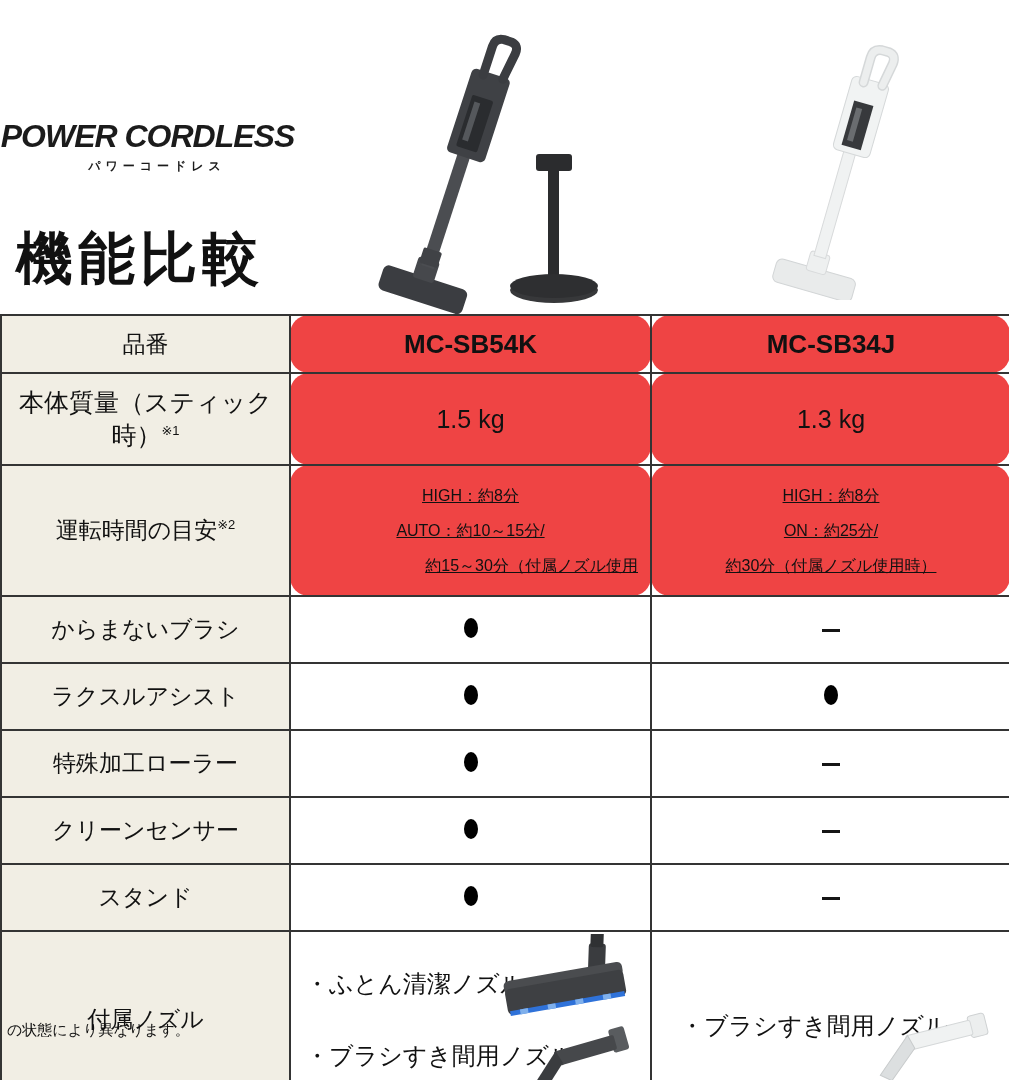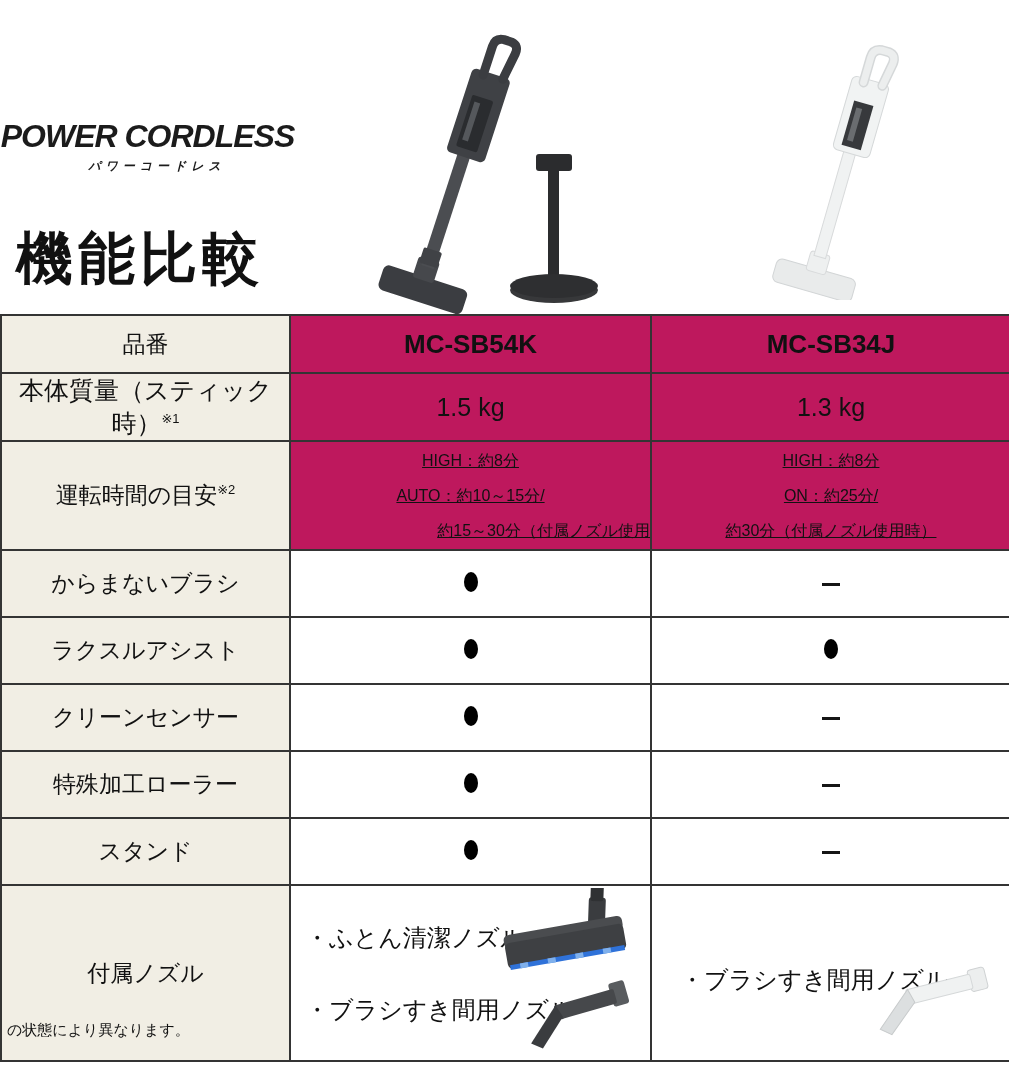--- a/index.html
+++ b/index.html
@@ -4,38 +4,38 @@
 <style>
   * { margin:0; padding:0; box-sizing:border-box; }
   html,body { width:1009px; height:1080px; background:#ffffff; overflow:hidden;
               font-family:"Liberation Sans","DejaVu Sans",sans-serif; color:#111; }
   .page { position:relative; width:1009px; height:1080px; background:#fff; }
 
   
   .brand { position:absolute; left:0; top:118px; width:295px; text-align:center; }
   .brand-title { font-size:32px; font-weight:bold; font-style:italic;
                  letter-spacing:-1px; white-space:nowrap; color:#1b1b1b; }
-  .brand-subtitle { margin-top:3px; font-size:12px; font-weight:bold; font-style:italic;
+  .brand-subtitle { margin-top:3px; font-size:12px; font-weight:bold; 
                     letter-spacing:5px; color:#1b1b1b;padding-left:19px; }
   .page-title { position:absolute; left:16px; top:180px; font-size:57px; font-weight:bold;
                 letter-spacing:5px; color:#111; white-space:nowrap;margin-top:41px; }
 
   .product-photo { position:absolute; }
   .photo-dark  { left:368px; top:22px;  width:270px; height:292px; }
   .photo-white { left:772px; top:38px;  width:170px; height:262px; }
 
   
   table.compare { position:absolute; left:0; top:314px; width:1009px;
                   border-collapse:collapse; table-layout:fixed; }
   col.c1 { width:289px; } col.c2 { width:361px; } col.c3 { width:359px; }
-  table.compare th, table.compare td { border:2px solid #343434; padding:0;
+  table.compare th, table.compare td { border:2px solid #343434; padding:12px;
         text-align:center; vertical-align:middle; font-weight:normal; }
   table.compare .last { border-right:none; }
   th.label-cell { background:#f1eee4; font-size:23px; color:#111; }
-  td.value-cell { background:#be185d; font-size:25px; }
+  td.value-cell { background:#ef4444; font-size:25px;border-radius:19px; }
   tr.r-model  { height:58px; }
   tr.r-weight { height:53px; }
   tr.r-runtime{ height:109px; }
   tr.feature-row { height:67px; }
   tr.r-nozzle { height:176px; }
   .model-name { font-weight:bold; font-size:26px; }
   .weight-label { font-size:25px;text-align:right; }
   sup.note-ref { font-size:13px; vertical-align:super; }
   .runtime-lines { font-size:16px; line-height:35px; white-space:nowrap; overflow:hidden;text-decoration:underline; }
   .runtime-lines .clip-line { text-align:right; padding-left:6px; }
@@ -142,26 +142,26 @@
           <th class="label-cell">からまないブラシ</th>
           <td class="mark-cell"><span class="dot"></span></td>
           <td class="mark-cell last"><span class="dash"></span></td>
         </tr>
         <tr class="feature-row">
           <th class="label-cell">ラクスルアシスト</th>
           <td class="mark-cell"><span class="dot"></span></td>
           <td class="mark-cell last"><span class="dot"></span></td>
         </tr>
         <tr class="feature-row">
+          <th class="label-cell">特殊加工ローラー</th>
+          <td class="mark-cell"><span class="dot"></span></td>
+          <td class="mark-cell last"><span class="dash"></span></td>
+        </tr>
+        <tr class="feature-row">
           <th class="label-cell">クリーンセンサー</th>
-          <td class="mark-cell"><span class="dot"></span></td>
-          <td class="mark-cell last"><span class="dash"></span></td>
-        </tr>
-        <tr class="feature-row">
-          <th class="label-cell">特殊加工ローラー</th>
           <td class="mark-cell"><span class="dot"></span></td>
           <td class="mark-cell last"><span class="dash"></span></td>
         </tr>
         <tr class="feature-row">
           <th class="label-cell">スタンド</th>
           <td class="mark-cell"><span class="dot"></span></td>
           <td class="mark-cell last"><span class="dash"></span></td>
         </tr>
         <tr class="r-nozzle" id="nozzle-row">
         <th class="label-cell">付属ノズル</th>

